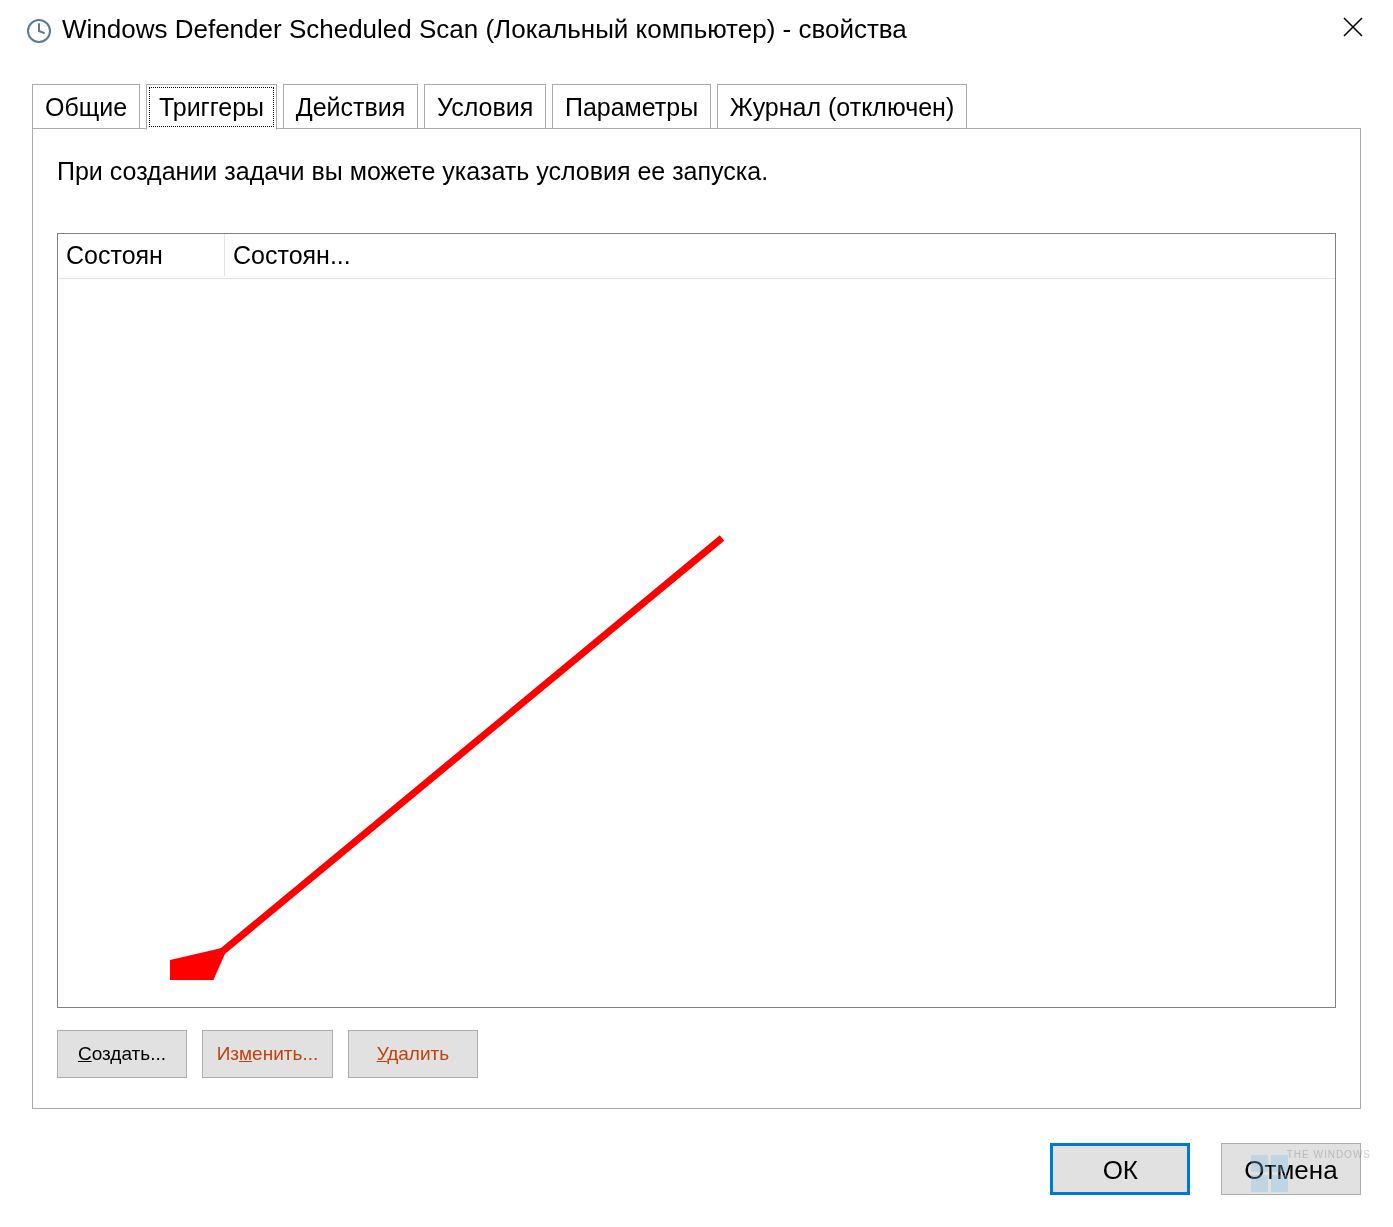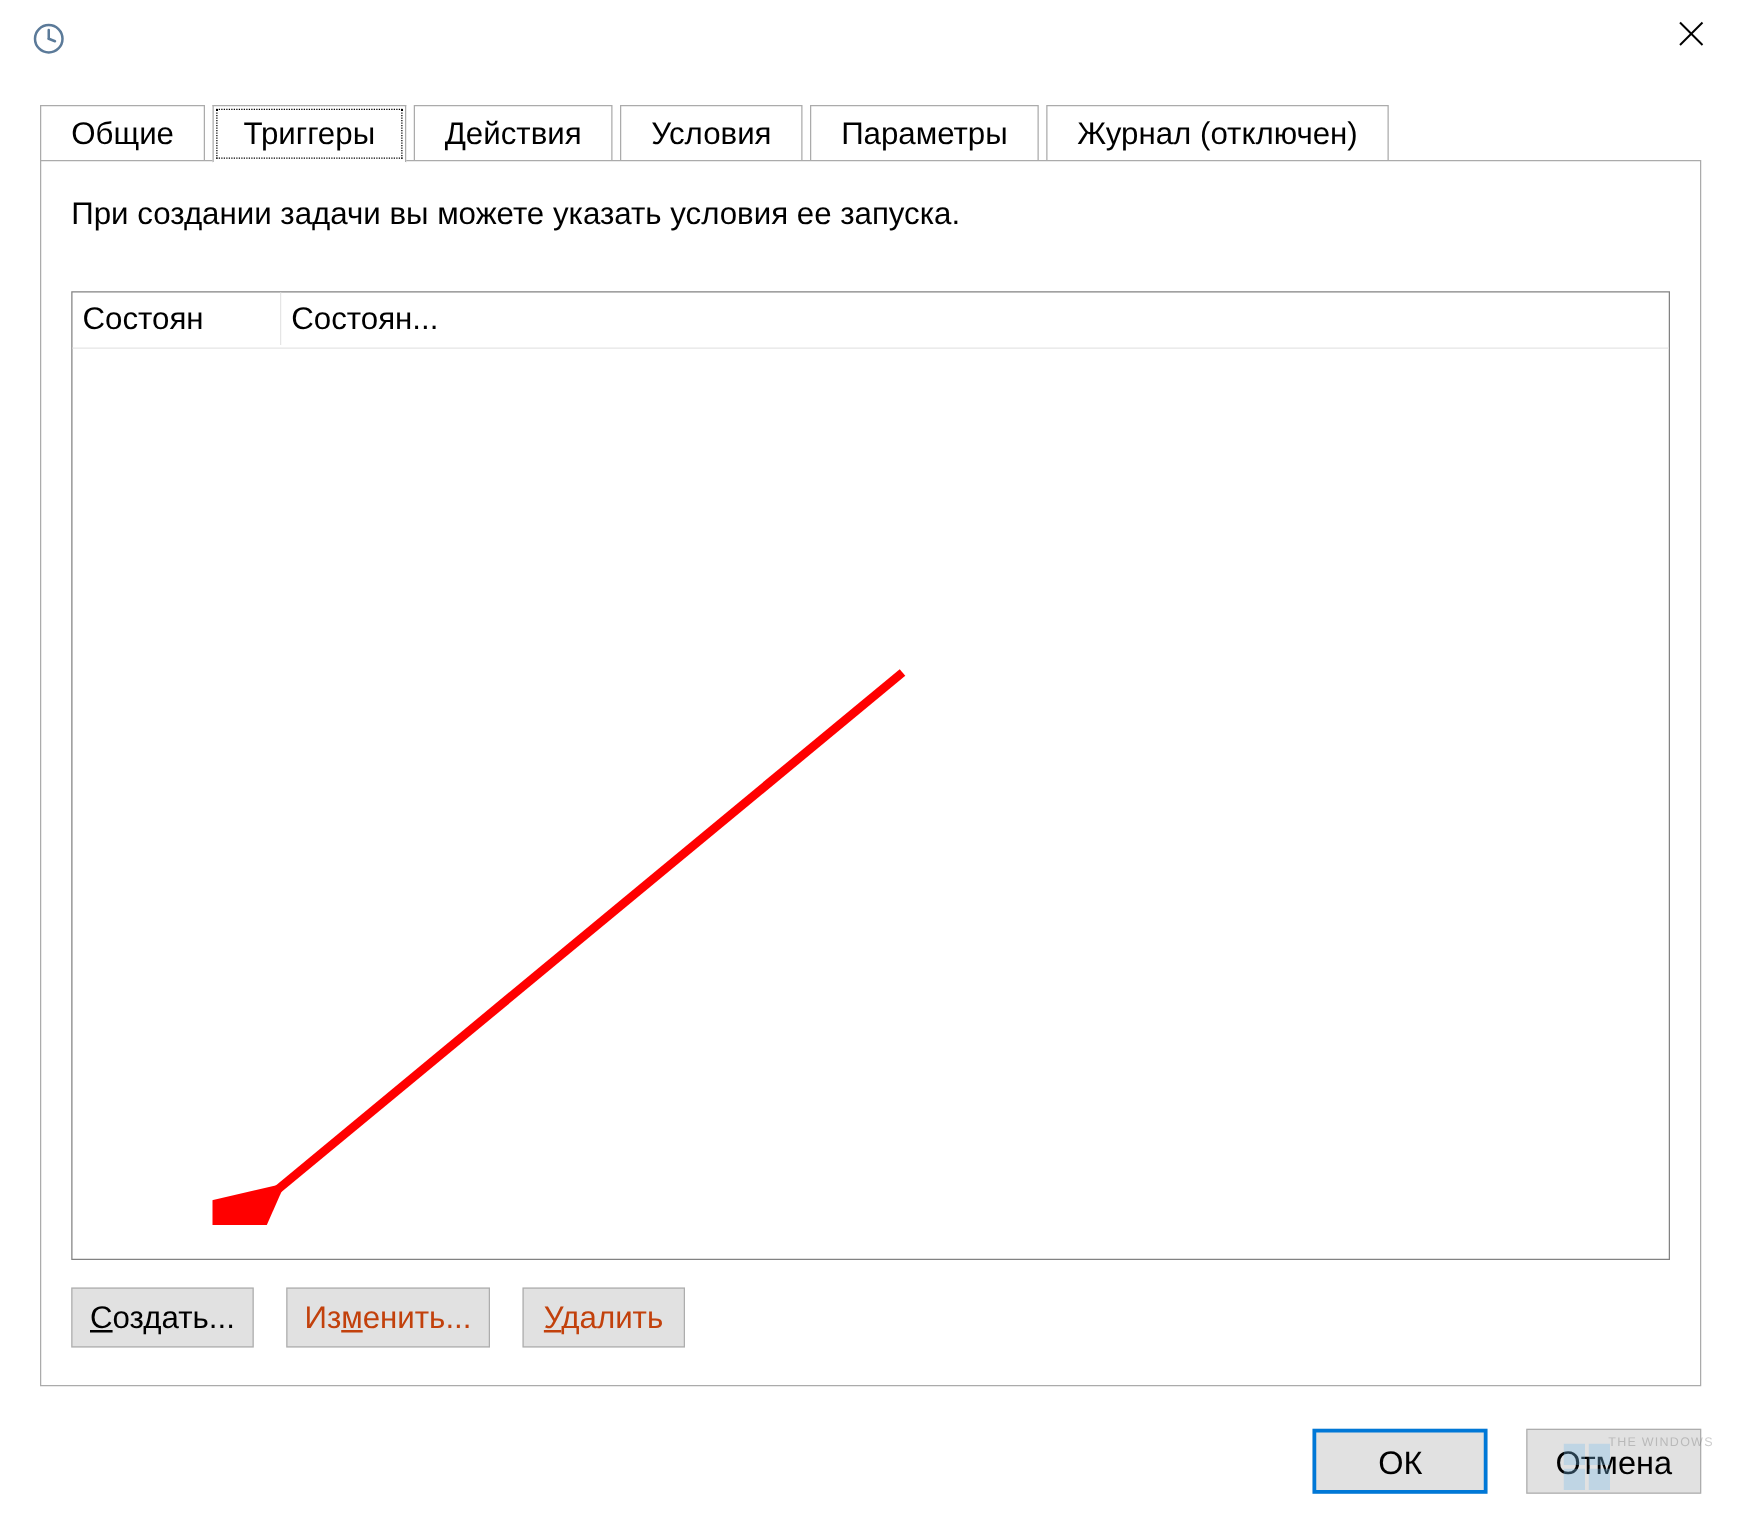--- a/index.html
+++ b/index.html
@@ -64,21 +64,21 @@
   .tabstrip {
     position: absolute;
     left: 18px; right: 18px; top: 14px;
     height: 46px;
   }
   .tab {
     display: inline-block;
     vertical-align: bottom;
     height: 44px;
     line-height: 44px;
-    padding: 0 24px;
+    padding: 0 12px;
     font-size: 25px;
     border: 1px solid #ababab;
     border-bottom: 1px solid #ababab;
     background: #fff;
     cursor: pointer;
     white-space: nowrap;
     margin-right: -1px;
   }
   .tab.active {
     outline: 1px dotted #000;
@@ -136,25 +136,25 @@
     position: absolute;
     left: 24px; bottom: 28px;
     height: 50px;
   }
   .wbtn {
     display: inline-block;
     height: 48px;
     line-height: 46px;
     padding: 0 14px;
     min-width: 130px;
-    font-size: 25px;
+    font-size: 19px;
     text-align: center;
     background: #e1e1e1;
     border: 1px solid #adadad;
-    margin-right: 19px;
+    margin-right: 8px;
     cursor: pointer;
     white-space: nowrap;
   }
   .wbtn[disabled] {
     color: #c2410c;
     cursor: default;
   }
 
   
   .dlgbuttons {
@@ -220,20 +220,21 @@
 <body>
 
 <div class="titlebar">
   <span class="icon">
     <svg viewBox="0 0 26 26">
       <circle cx="13" cy="13" r="11" fill="#fff" stroke="#5B7A99" stroke-width="2"></circle>
       <line x1="13" y1="13" x2="13" y2="6" stroke="#5B7A99" stroke-width="2" stroke-linecap="round"></line>
       <line x1="13" y1="13" x2="18" y2="15" stroke="#5B7A99" stroke-width="2" stroke-linecap="round"></line>
     </svg>
   </span>
+  <span class="title">Windows Defender Scheduled Scan (Локальный компьютер) - свойства</span>
   <div class="close">
     <svg viewBox="0 0 22 22">
       <line x1="2" y1="2" x2="20" y2="20" stroke="#000" stroke-width="1.6"></line>
       <line x1="20" y1="2" x2="2" y2="20" stroke="#000" stroke-width="1.6"></line>
     </svg>
   </div>
 </div>
 <div class="titlebar-divider"></div>
 
 <div class="client">

